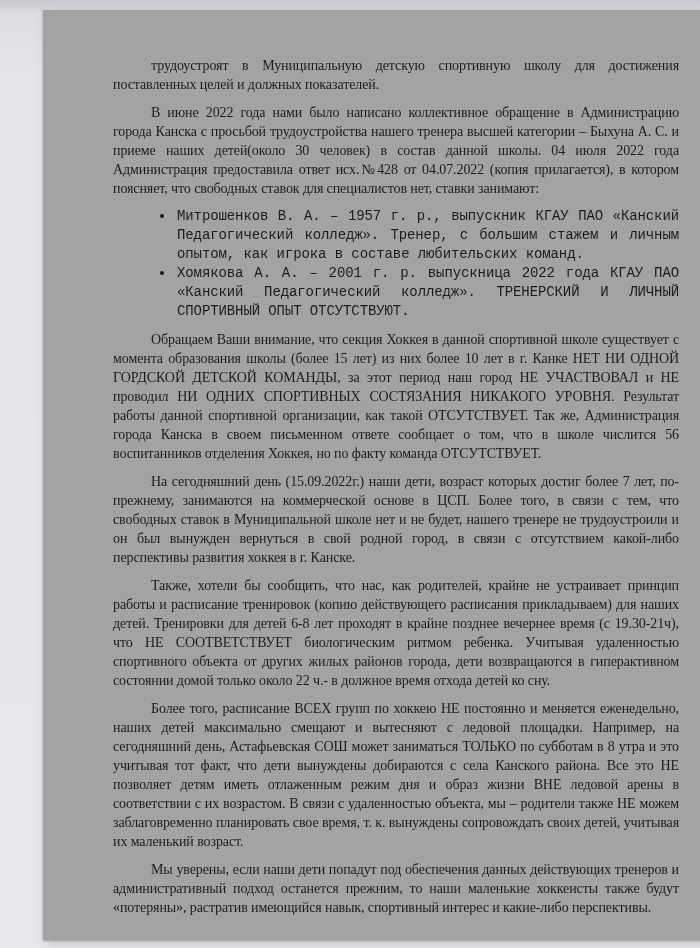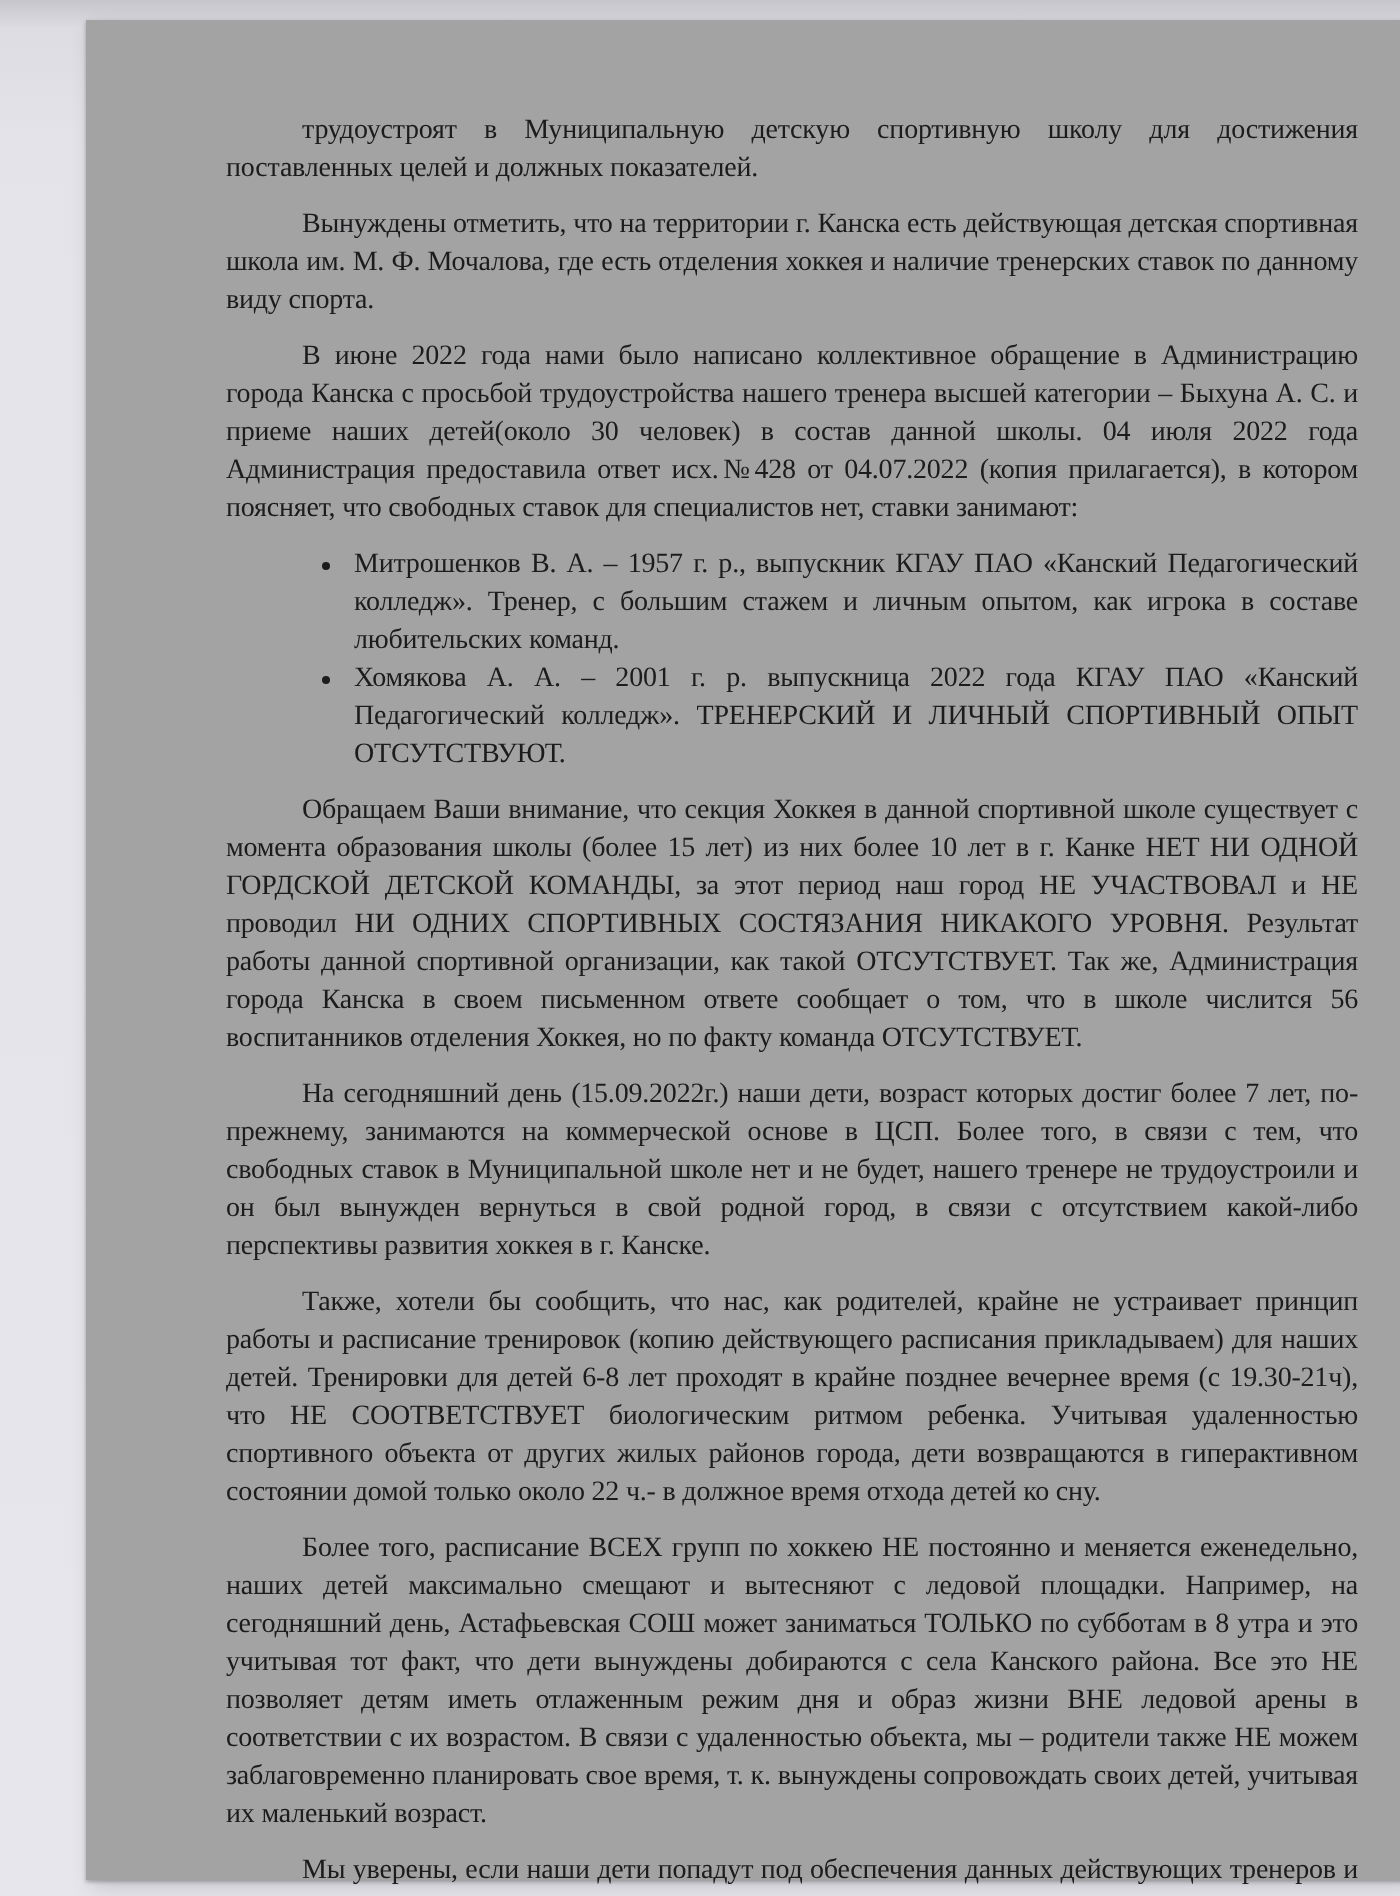--- a/index.html
+++ b/index.html
@@ -17,30 +17,29 @@
   }
   .content {
     position: absolute; top: 46px; left: 70px; right: 26px;
     color: #1c1c1e;
     font-size: 14px; line-height: 19px;
     text-align: justify;
     letter-spacing: -0.1px;
   }
   .content p { margin: 0 0 9px; text-indent: 38px; }
   .content ul { margin: 0 0 9px; padding: 0 0 0 62px; }
-  .content li { margin: 0; padding-left: 2px; }
+  .content li { margin: 0; padding-left: 2px; font-family: Liberation Mono, monospace; }
   .u { text-underline-offset: 2px; }
 </style>
 </head>
 <body>
 
 <div class="page" style="background: #a3a3a3; margin-left: 29px;">
   <div class="content" style="color: rgb(28, 28, 30);">
       <p><span>трудоустроят в Муниципальную детскую спортивную школу для достижения поставленных целей и должных показателей.</span></p>
-      <p><span>Вынуждены отметить, что на территории г. Канска есть действующая детская спортивная школа им. М. Ф. Мочалова, где есть отделения хоккея и наличие тренерских ставок по данному виду спорта.</span></p>
       <p><span>В июне 2022 года нами было написано коллективное обращение в Администрацию города Канска с просьбой трудоустройства нашего тренера высшей категории – Быхуна А. С. и приеме наших детей(около 30 человек) в состав данной школы. 04 июля 2022 года Администрация предоставила ответ исх.№428 от 04.07.2022 (копия прилагается), в котором поясняет, что свободных ставок для специалистов нет, ставки занимают:</span></p>
       <ul>
         <li><span>Митрошенков В. А. – 1957 г. р., выпускник КГАУ ПАО «Канский Педагогический колледж». Тренер, с большим стажем и личным опытом, как игрока в составе любительских команд.</span></li>
         <li><span>Хомякова А. А. – 2001 г. р. выпускница 2022 года КГАУ ПАО «Канский Педагогический колледж». ТРЕНЕРСКИЙ И ЛИЧНЫЙ СПОРТИВНЫЙ ОПЫТ ОТСУТСТВУЮТ.</span></li>
       </ul>
       <p><span class="u">Обращаем Ваши внимание, что секция Хоккея в данной спортивной школе существует с момента образования школы (более 15 лет) из них более 10 лет в г. Канке НЕТ НИ ОДНОЙ ГОРДСКОЙ ДЕТСКОЙ КОМАНДЫ, за этот период наш город НЕ УЧАСТВОВАЛ и НЕ проводил НИ ОДНИХ СПОРТИВНЫХ СОСТЯЗАНИЯ НИКАКОГО УРОВНЯ</span><span>. Результат работы данной спортивной организации, как такой ОТСУТСТВУЕТ. Так же, Администрация города Канска в своем письменном ответе сообщает о том, что в школе числится 56 воспитанников отделения Хоккея, но по факту </span><span class="u">команда ОТСУТСТВУЕТ.</span></p>
       <p><span>На сегодняшний день (15.09.2022г.) наши дети, возраст которых достиг более 7 лет, по-прежнему, занимаются на коммерческой основе в ЦСП. Более того, в связи с тем, что свободных ставок в Муниципальной школе нет и не будет, нашего тренере не трудоустроили и он был вынужден вернуться в свой родной город, в связи с отсутствием какой-либо перспективы развития хоккея в г. Канске.</span></p>
       <p><span>Также, хотели бы сообщить, что нас, как родителей, крайне не устраивает принцип работы и расписание тренировок (копию действующего расписания прикладываем) для наших детей. Тренировки для детей 6-8 лет проходят в крайне позднее вечернее время (с 19.30-21ч), что НЕ СООТВЕТСТВУЕТ биологическим ритмом ребенка. Учитывая удаленностью спортивного объекта от других жилых районов города, дети возвращаются в гиперактивном состоянии домой только около 22 ч.- в должное время отхода детей ко сну.</span></p>
       <p><span>Более того, расписание ВСЕХ групп по хоккею НЕ постоянно и меняется еженедельно, наших детей максимально смещают и вытесняют с ледовой площадки. Например, на сегодняшний день, Астафьевская СОШ может заниматься ТОЛЬКО </span><span class="u">по субботам в 8 утра</span><span> и это учитывая тот факт, что дети вынуждены добираются с села Канского района.  Все это НЕ позволяет детям иметь отлаженным режим дня и образ жизни ВНЕ ледовой арены в соответствии с их возрастом. В связи с удаленностью объекта, мы – родители также НЕ можем заблаговременно планировать свое время, т. к. вынуждены сопровождать своих детей, учитывая их маленький возраст.</span></p>
       <p><span>Мы уверены, если наши дети попадут под обеспечения данных действующих тренеров и административный подход останется прежним, то наши маленькие хоккеисты также будут «потеряны», растратив имеющийся навык, спортивный интерес и какие-либо перспективы.</span></p>

